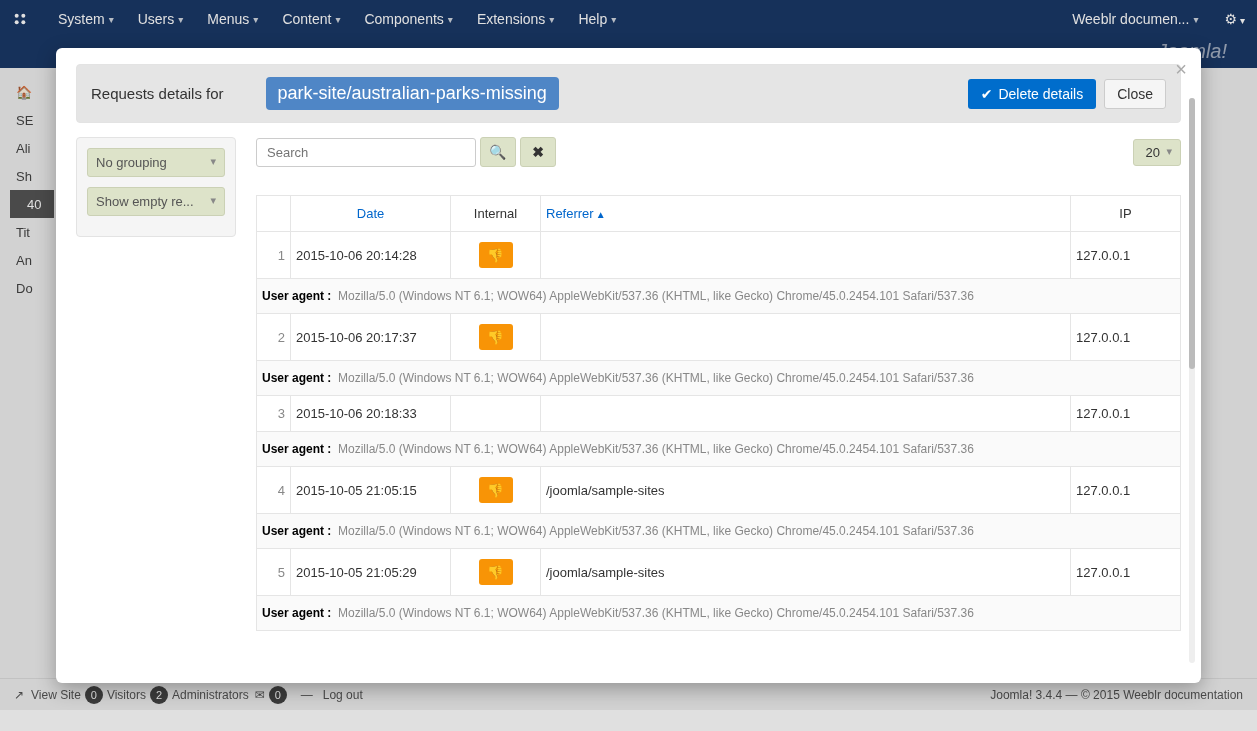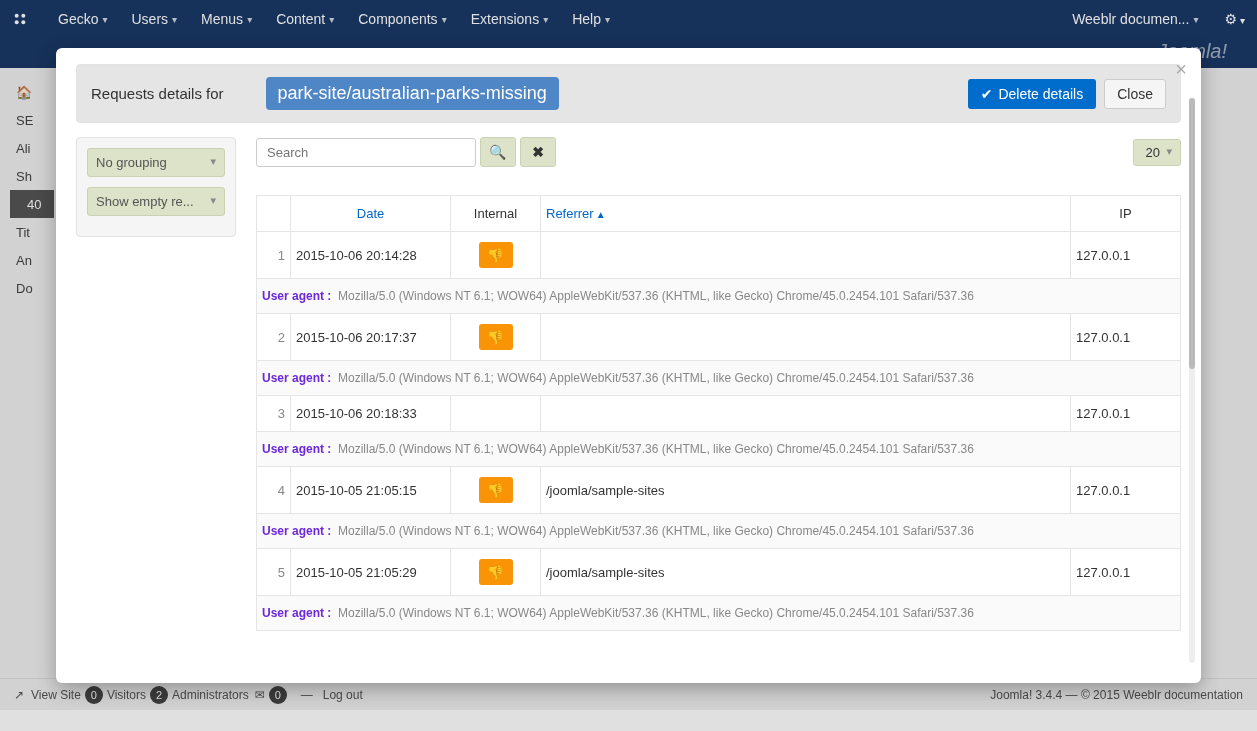--- a/index.html
+++ b/index.html
@@ -55,40 +55,40 @@
   table.data{width:100%;border-collapse:collapse;border:1px solid #ddd;font-size:13px;}
   table.data th, table.data td{border:1px solid #e5e5e5;padding:10px 5px;text-align:left;vertical-align:middle;}
   table.data th{background:#fff;font-weight:normal;}
   table.data th .sort{color:#0066cc;cursor:pointer;}
   table.data th.num, table.data td.num{text-align:right;width:34px;color:#888;}
   table.data th.internal, table.data td.internal{text-align:center;width:90px;}
   table.data td.ip{width:110px;}
   table.data td.date{width:160px;color:#333;}
   .thumb-btn{background:#f89406;border:none;border-radius:3px;width:34px;height:26px;display:inline-flex;align-items:center;justify-content:center;color:#fff;cursor:pointer;}
   .ua-row td{background:#fafafa;color:#888;font-size:12px;padding:6px 12px;}
-  .ua-label{font-weight:bold;color:#6d28d9;}
+  .ua-label{font-weight:bold;color:#000000;}
   .sort-arrow{font-size:10px;color:#0066cc;margin-left:2px;}
   .scrollbar{position:absolute;right:6px;top:50px;bottom:20px;width:6px;background:#eee;border-radius:3px;}
   .scrollbar .thumb{position:absolute;left:0;right:0;top:0;height:48%;background:#bbb;border-radius:3px;}
 </style>
 </head>
 <body>
 
 <div class="frame">
 
   <div class="topnav">
     <svg class="joomla-icon" viewBox="0 0 24 24" fill="#fff">
         <circle cx="7" cy="7" r="3"></circle>
         <circle cx="17" cy="7" r="3"></circle>
         <circle cx="7" cy="17" r="3"></circle>
         <circle cx="17" cy="17" r="3"></circle>
       </svg>
     <div class="menu">
       <div class="menu-item">
-          <span>Gecko</span>
+          <span>System</span>
           <span class="caret">▾</span>
         </div>
       <div class="menu-item">
           <span>Users</span>
           <span class="caret">▾</span>
         </div>
       <div class="menu-item">
           <span>Menus</span>
           <span class="caret">▾</span>
         </div>

